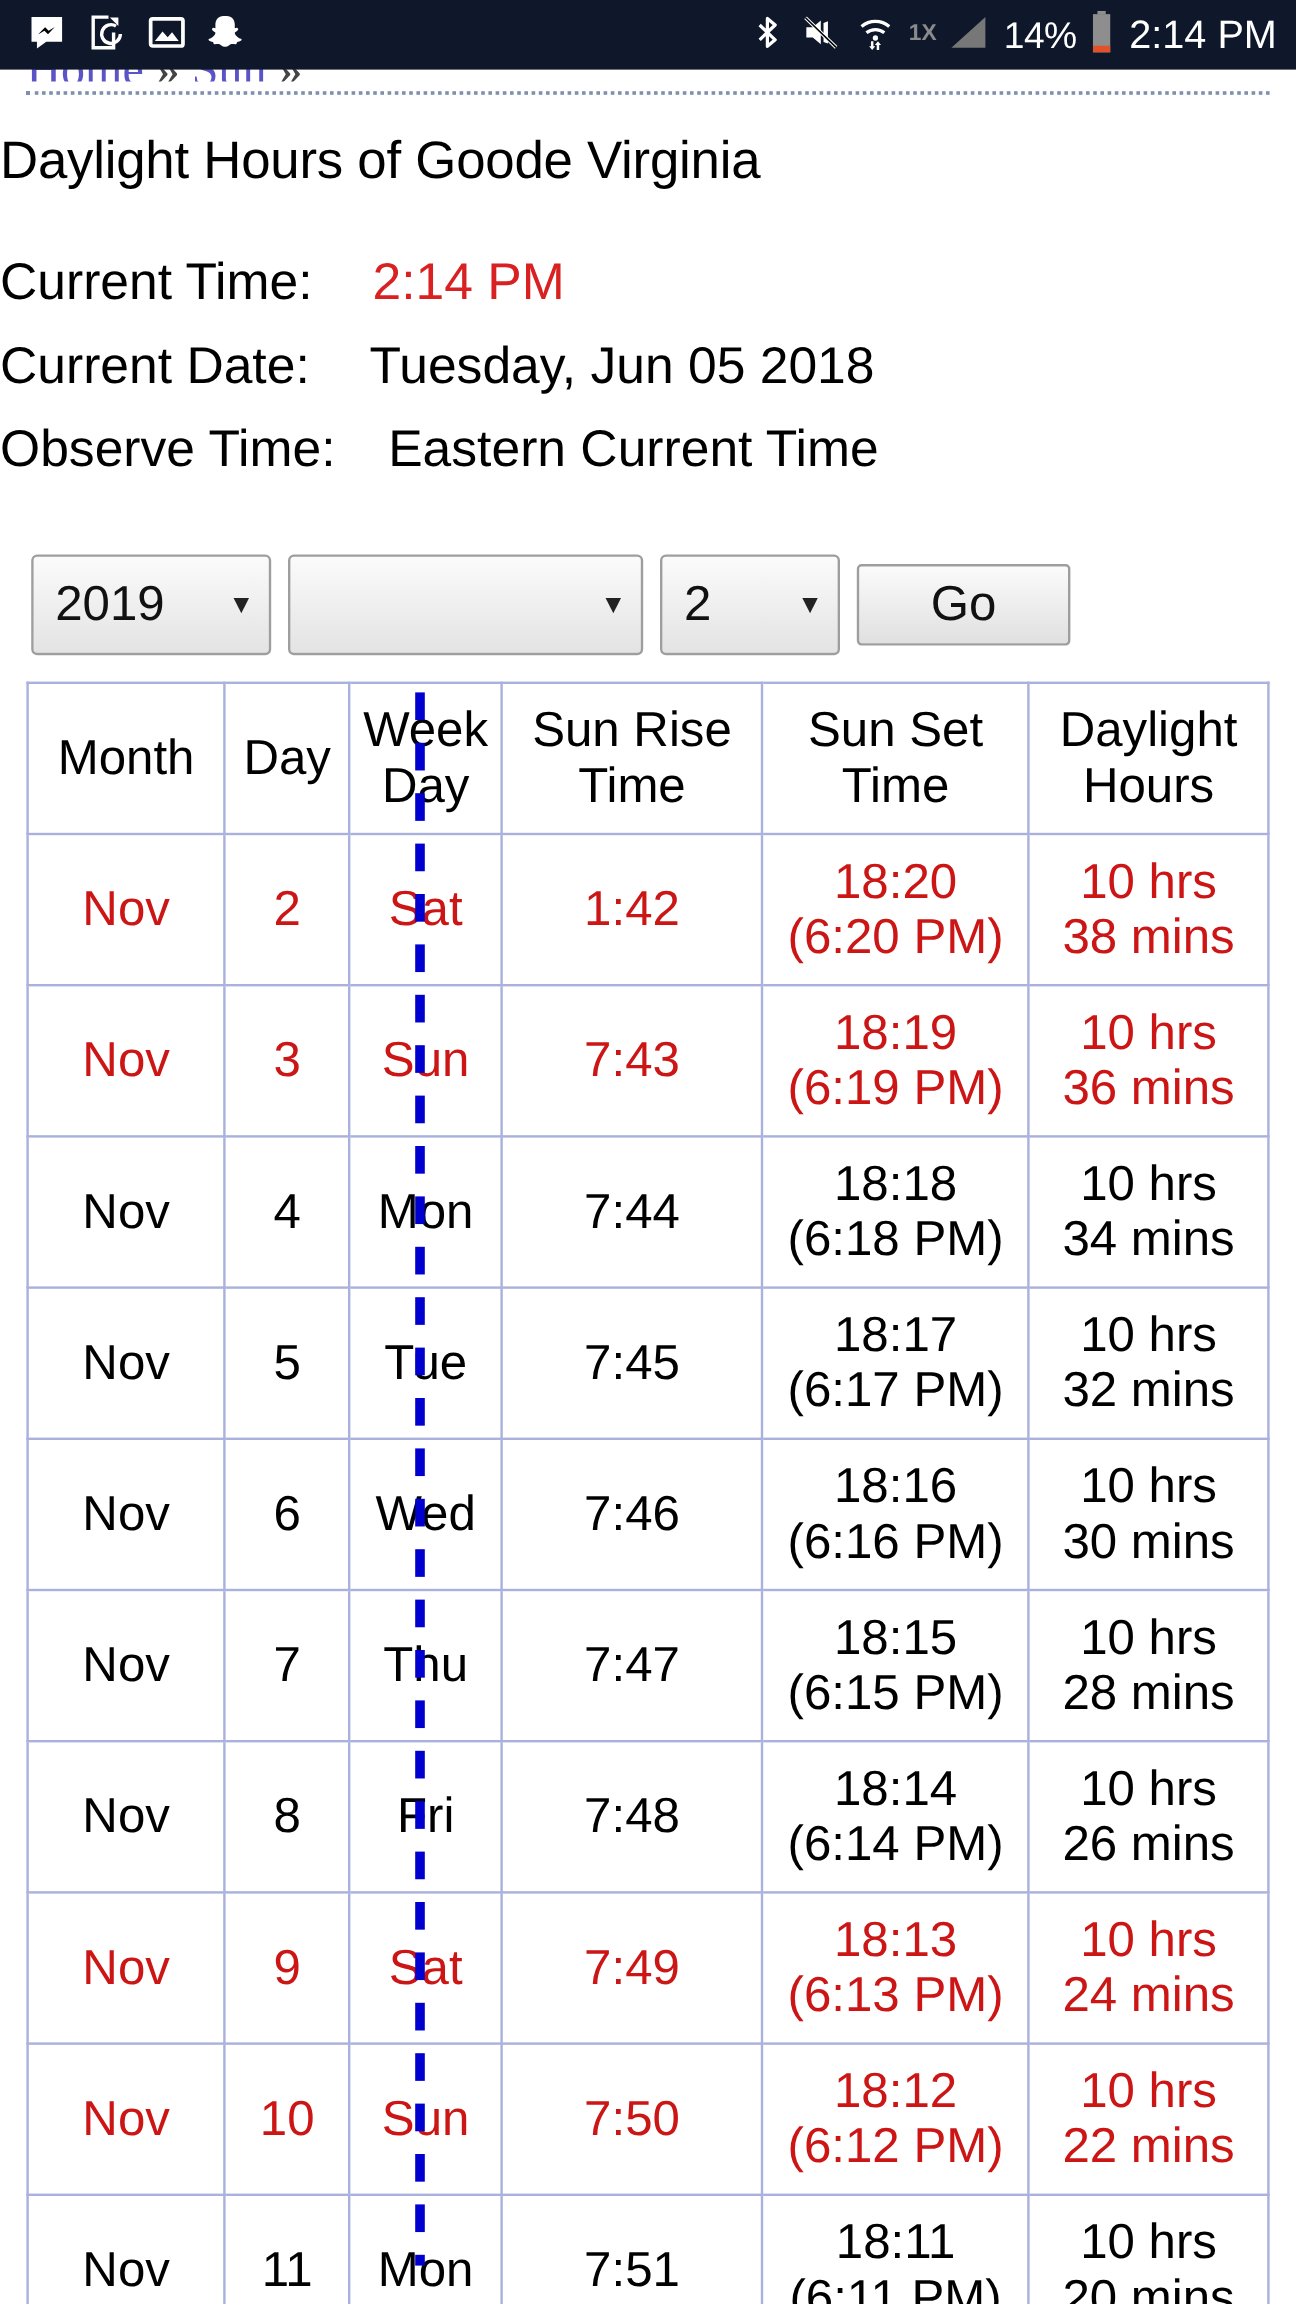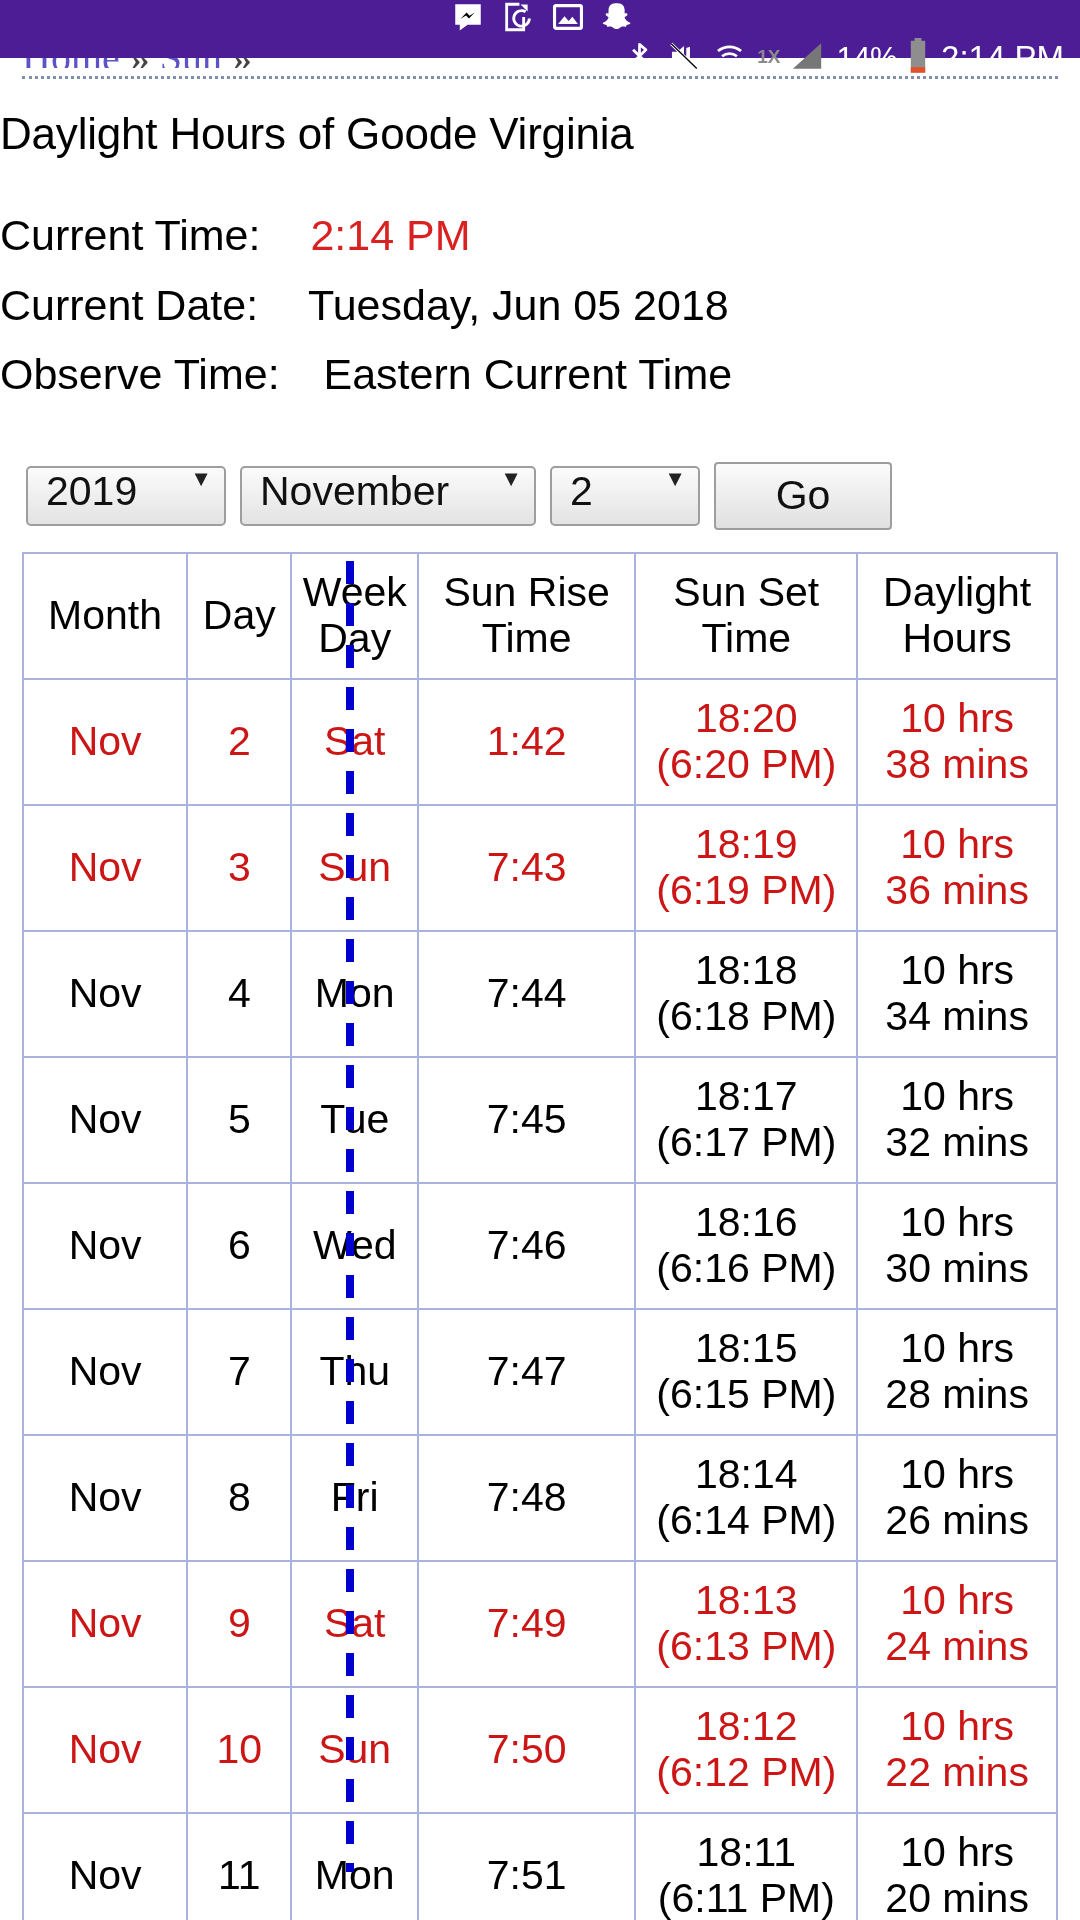--- a/index.html
+++ b/index.html
@@ -8,28 +8,27 @@
     width: 1080px;
     height: 1920px;
     overflow: hidden;
     background: #ffffff;
     font-family: "Liberation Sans", sans-serif;
   }
 
   
   .status-bar {
     height: 58px;
-    background: #4c1d95;
+    background: #0f172a;
     color: #ffffff;
     display: flex;
     align-items: center;
     padding: 0 16px 0 22px;
     position: relative;
     z-index: 20;
-    flex-direction: column;
   }
   .status-left {
     display: flex;
     align-items: center;
     gap: 16px;
   }
   .status-right {
     margin-left: auto;
     display: flex;
     align-items: center;
@@ -110,26 +109,26 @@
   
   .controls {
     margin-top: 52px;
     padding-left: 26px;
     display: flex;
     align-items: center;
     gap: 14px;
   }
   .select-box {
     position: relative;
-    height: 60px;
+    height: 84px;
     background: linear-gradient(#fbfbfb, #e3e3e3);
     border: 2px solid #9e9e9e;
     border-radius: 5px;
     display: flex;
-    align-items: flex-start;
+    align-items: center;
     padding: 0 12px 0 18px;
     font-size: 41px;
     color: #111111;
     white-space: nowrap;
   }
   .select-box .caret {
     margin-left: auto;
     padding-left: 22px;
     font-size: 22px;
     color: #222222;
@@ -302,21 +301,20 @@
       <span class="info-value">Eastern Current Time</span>
     </div>
   </div>
 
   <div class="controls">
     <div class="select-box sel-year">
       <span>2019</span>
       <span class="caret">▼</span>
     </div>
     <div class="select-box sel-month">
-      <span>November</span>
       <span class="caret">▼</span>
     </div>
     <div class="select-box sel-day">
       <span>2</span>
       <span class="caret">▼</span>
     </div>
     <div class="go-button">Go</div>
   </div>
 
   <div class="table-wrap">

